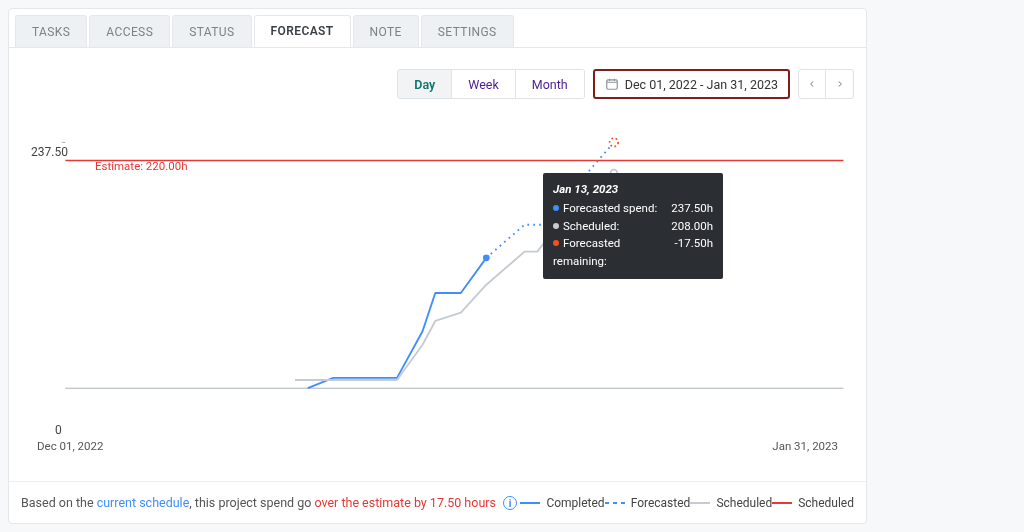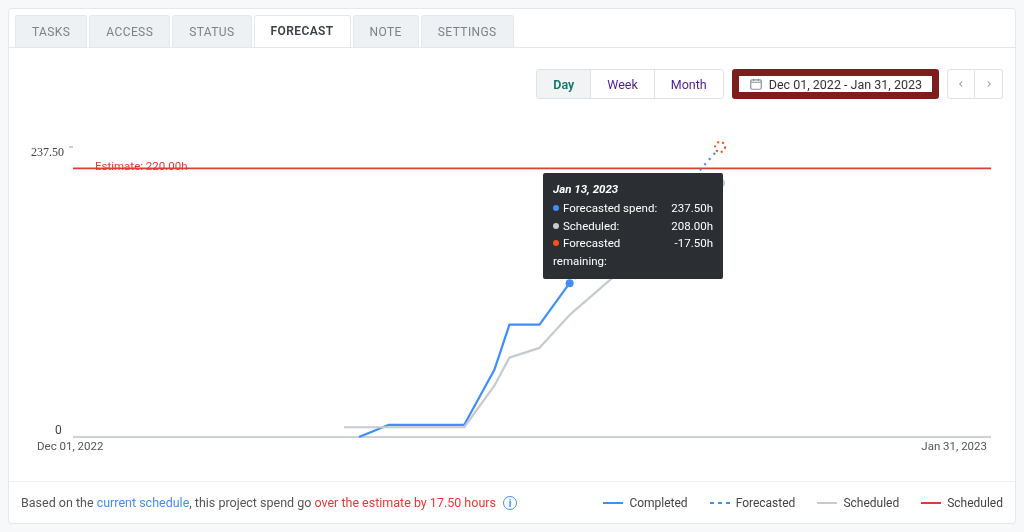--- a/index.html
+++ b/index.html
@@ -1,55 +1,55 @@
 <!DOCTYPE html>
 <html><head>
 <meta charset="utf-8">
 <style>
   * { box-sizing: border-box; margin: 0; padding: 0; }
   html, body { width: 1024px; height: 532px; font-family: -apple-system, "Segoe UI", Roboto, Arial, sans-serif; background: #f6f8fa; color: #333; }
-  .card { position: absolute; left: 8px; top: 8px; width: 1008px; height: 516px; background: #fff; border: 1px solid #e5e8eb; border-radius: 4px; }
+  .card { position: absolute; left: 8px; top: 8px; width: 859px; height: 516px; background: #fff; border: 1px solid #e5e8eb; border-radius: 4px; }
   
   .tabs { position: absolute; left: 6px; top: 6px; display: flex; gap: 2px; }
   .tab { height: 32px; padding: 0 16px; display: flex; align-items: center; font-size: 12px; letter-spacing: .4px; color: #7a828a; background: #eef1f3; border: 1px solid #e5e8eb; border-bottom: none; border-radius: 3px 3px 0 0; cursor: pointer; user-select: none; }
   .tab.active { background: #fff; color: #3a3f44; font-weight: 600; border-bottom: 1px solid #fff; }
   .tab-strip-line { position: absolute; left: 0; right: 0; top: 38px; height: 1px; background: #e5e8eb; }
   
   .controls { position: absolute; right: 12px; top: 60px; display: flex; gap: 8px; }
   .seg { display: flex; border: 1px solid #e0e3e6; border-radius: 3px; overflow: hidden; height: 30px; }
   .seg-btn { padding: 0 16px; display: flex; align-items: center; font-size: 12.5px; color: #4c1d95; background: #fff; border-right: 1px solid #e0e3e6; cursor: pointer; }
   .seg-btn:last-child { border-right: none; }
   .seg-btn.active { background: #f1f3f5; color: #0f766e; font-weight: 600; }
-  .date-picker { display: flex; align-items: center; gap: 6px; padding: 0 10px; height: 30px; border: 7px solid #7f1d1d; border-radius: 3px; font-size: 12.5px; color: #333; cursor: pointer; }
+  .date-picker { display: flex; align-items: center; gap: 6px; padding: 0 10px; height: 30px; border: 2px solid #7f1d1d; border-radius: 3px; font-size: 12.5px; color: #333; cursor: pointer; }
   .pager { display: flex; }
   .pager-btn { width: 28px; height: 30px; border: 1px solid #e0e3e6; background: #fff; display: flex; align-items: center; justify-content: center; cursor: pointer; }
   .pager-btn:first-child { border-radius: 3px 0 0 3px; }
   .pager-btn:last-child { border-radius: 0 3px 3px 0; border-left: none; }
   
   .chart-wrap { position: absolute; left: 14px; right: 14px; top: 108px; bottom: 62px; }
   .chart-canvas { position: absolute; inset: 0; }
-  .y-label-top { position: absolute; left: 8px; top: 28px; font-size: 12px; color: #444; font-family: Liberation Serif, serif; }
+  .y-label-top { position: absolute; left: 8px; top: 28px; font-size: 12px; color: #444; }
   .y-label-zero { position: absolute; left: 32px; bottom: 24px; font-size: 12px; color: #444; }
   .x-label-left { position: absolute; left: 14px; bottom: 8px; font-size: 11.5px; color: #555; }
   .x-label-right { position: absolute; right: 14px; bottom: 8px; font-size: 11.5px; color: #555; }
   .estimate-label { position: absolute; font-size: 11.5px; color: #e53935; top: 42px; left: 72px; }
   
   .tooltip { position: absolute; background: #2b2f33; color: #fff; font-size: 11.5px; border-radius: 2px; padding: 8px 10px; width: 180px; line-height: 1.55; }
   .tooltip .date { font-weight: 700; margin-bottom: 1px; font-style: italic; }
   .tooltip .row { display: flex; justify-content: space-between; gap: 8px; }
   .tooltip .dot { display: inline-block; width: 6px; height: 6px; border-radius: 50%; margin-right: 4px; vertical-align: 1px; }
   .dot-blue { background: #3f8efc; }
   .dot-grey { background: #c5cbd1; }
   .dot-orange { background: #f4511e; }
   
   .footer { position: absolute; left: 0; right: 0; bottom: 0; height: 42px; border-top: 1px solid #eceff1; display: flex; align-items: center; justify-content: space-between; padding: 0 12px; font-size: 12.5px; }
   .footer .msg { color: #555; }
   .footer .msg .link { color: #3f8efc; cursor: pointer; }
   .footer .msg .warn { color: #e53935; margin-top: 11px; }
-  .legend { display: flex; gap: 22px; align-items: center; }
+  .legend { display: flex; align-items: center; }
   .legend-item { display: flex; align-items: center; gap: 6px; font-size: 12px; color: #444; }
   .swatch { width: 20px; height: 2px; }
   .sw-blue   { background: #3f8efc; }
   .sw-grey   { background: #c5cbd1; }
   .sw-red    { background: #e53935; }
   .sw-dashed { background: repeating-linear-gradient(90deg,#3f8efc 0 4px,transparent 4px 8px); height: 2px; }
   .info-icon { display:inline-flex; width:14px; height:14px; border-radius:50%; border:1px solid #3f8efc; color:#3f8efc; align-items:center; justify-content:center; font-size:10px; font-weight:700; margin-left:4px; }
   svg { display:block; }
 </style>
 </head>

